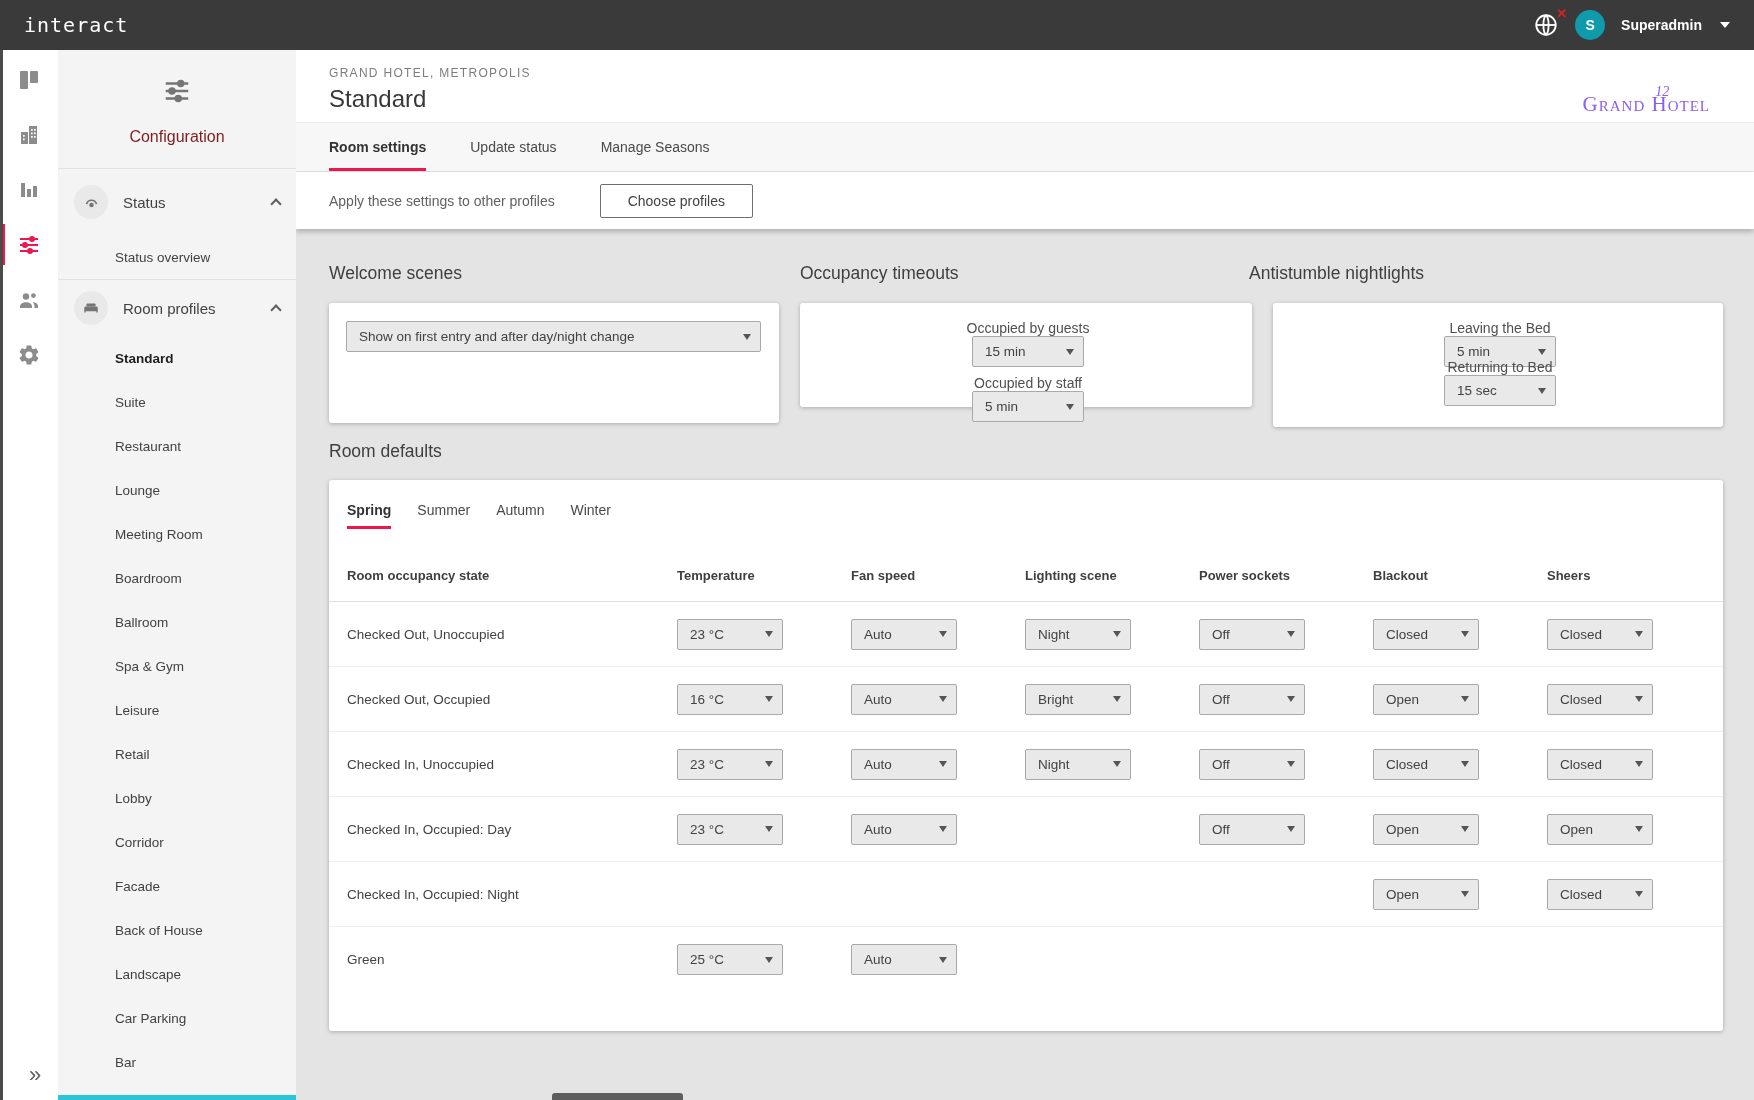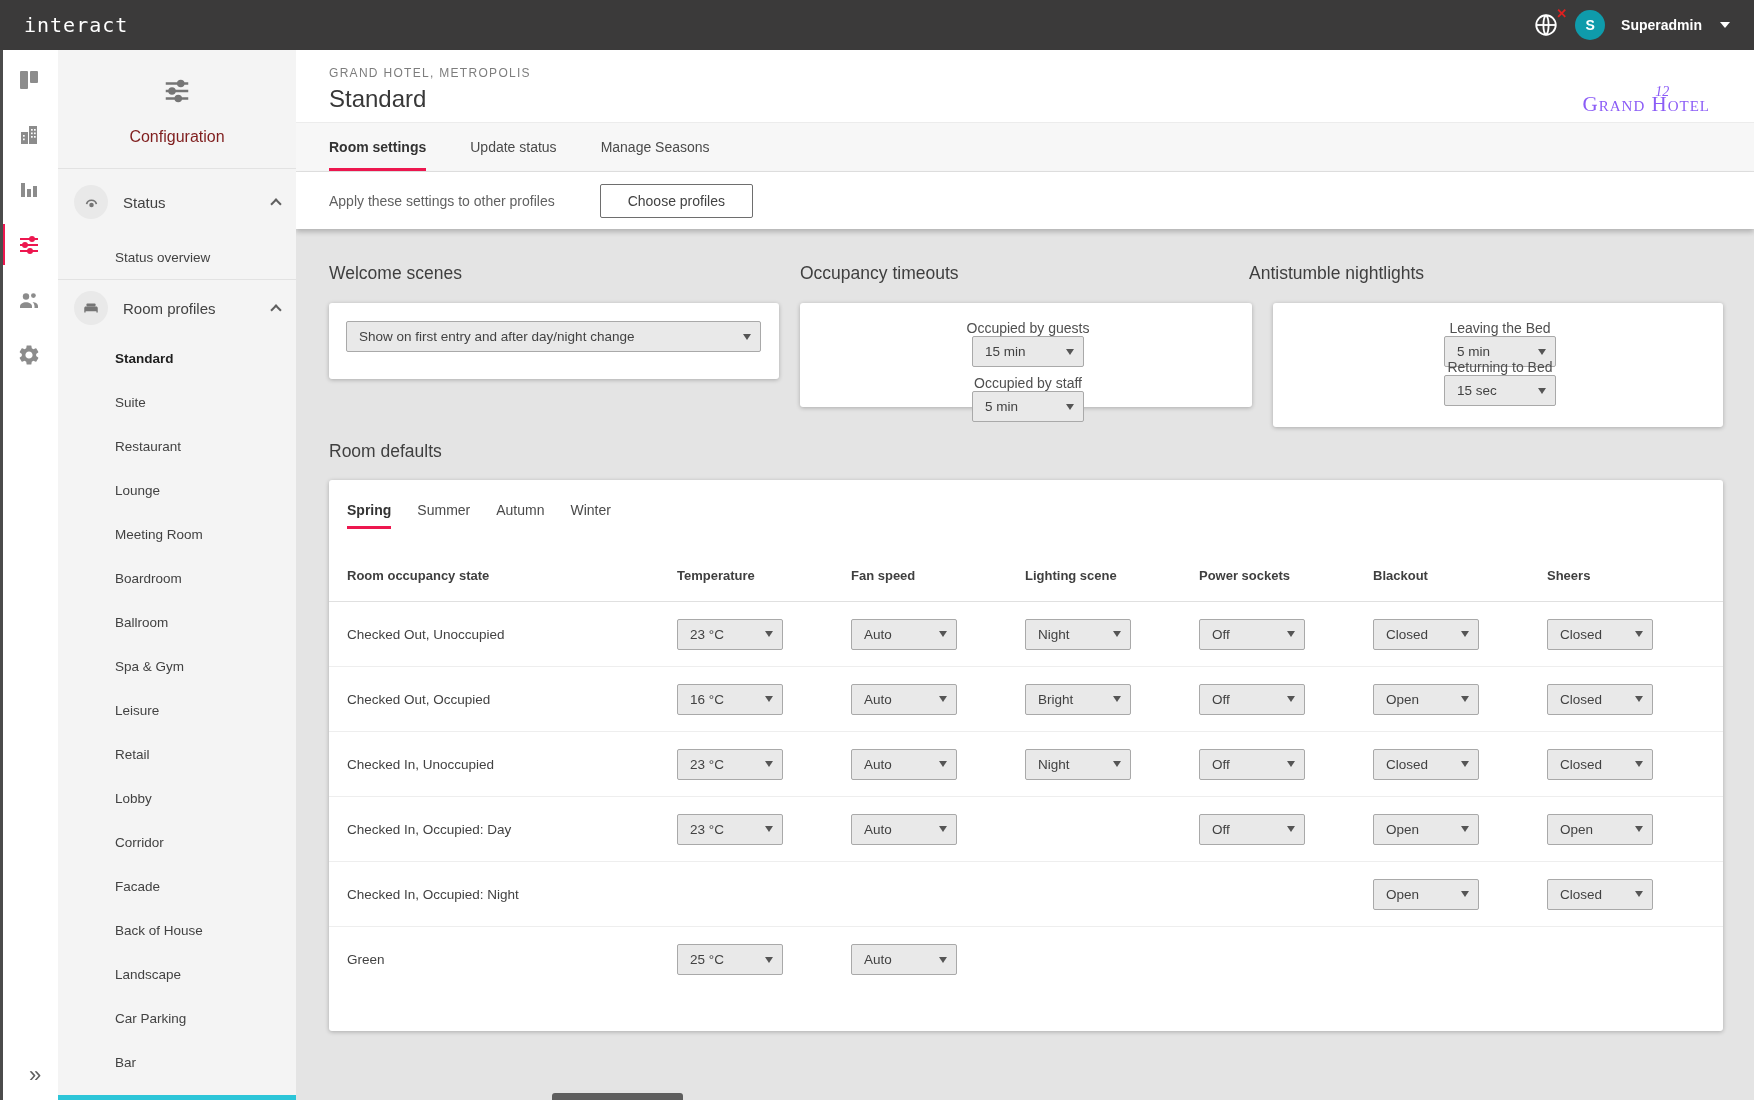--- a/index.html
+++ b/index.html
@@ -270,21 +270,21 @@
     <div class="apply-text">Apply these settings to other profiles</div>
     <div class="btn-outline">Choose profiles</div>
   </div>
 
   <div class="content">
 
     <div class="sec-title" style="left:33px;top:34px;">Welcome scenes</div>
     <div class="sec-title" style="left:504px;top:34px;">Occupancy timeouts</div>
     <div class="sec-title" style="left:953px;top:34px;">Antistumble nightlights</div>
 
-    <div class="card" style="left:33px;top:74px;width:450px;height:76px;">
+    <div class="card" style="left:33px;top:74px;width:450px;height:120px;">
       <div class="dd" id="dd-welcome">
         <span>Show on first entry and after day/night change</span>
         <span class="tri"></span>
       </div>
     </div>
 
     <div class="card" style="left:504px;top:74px;width:452px;height:104px;">
       <div class="kv-row" style="top:17px;">
         <span class="kv-label">Occupied by guests</span>
         <div class="dd">

